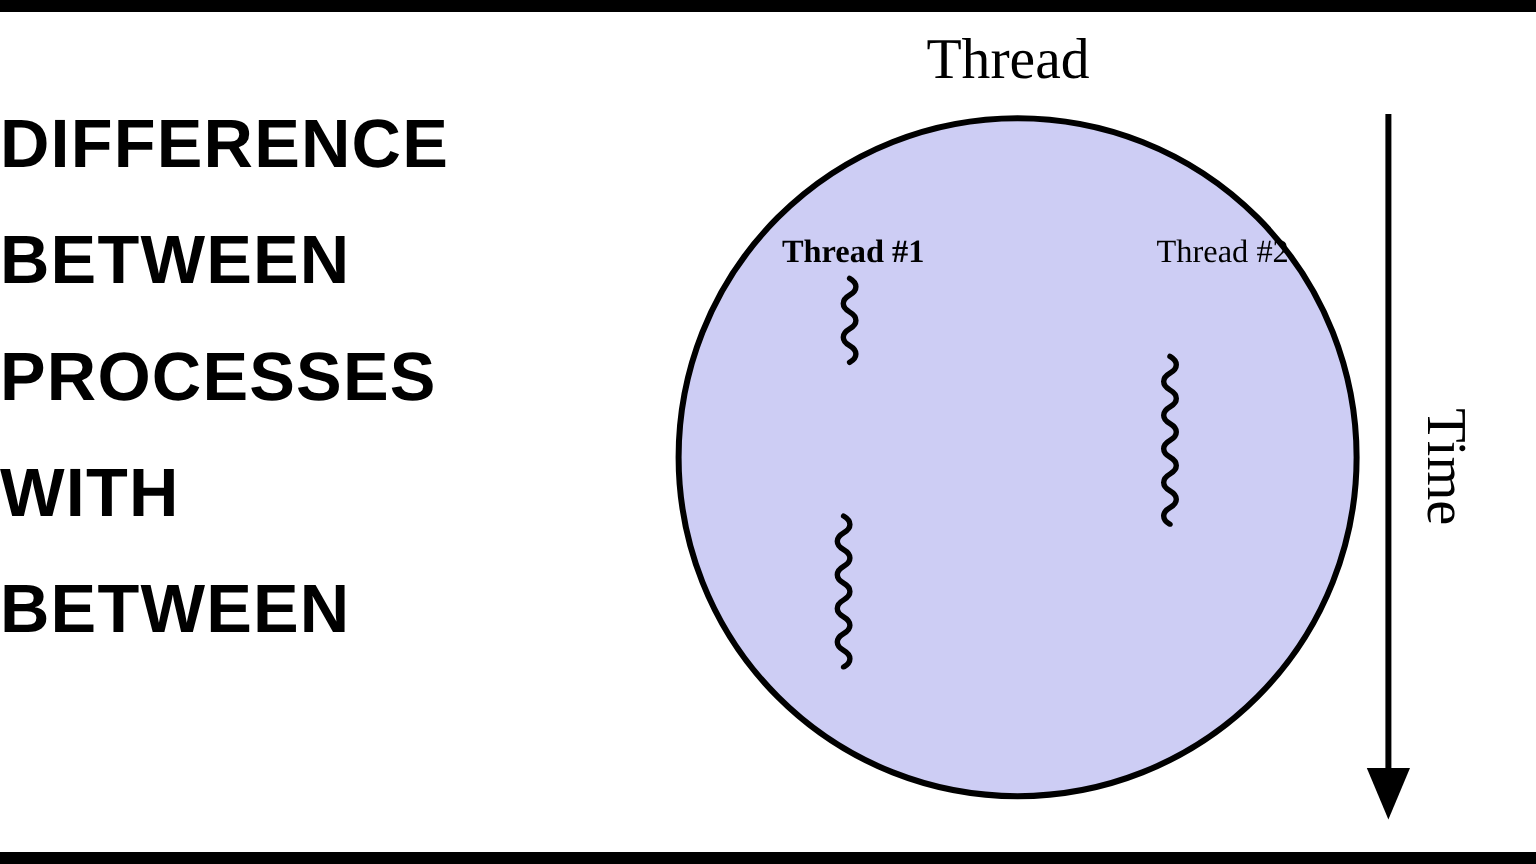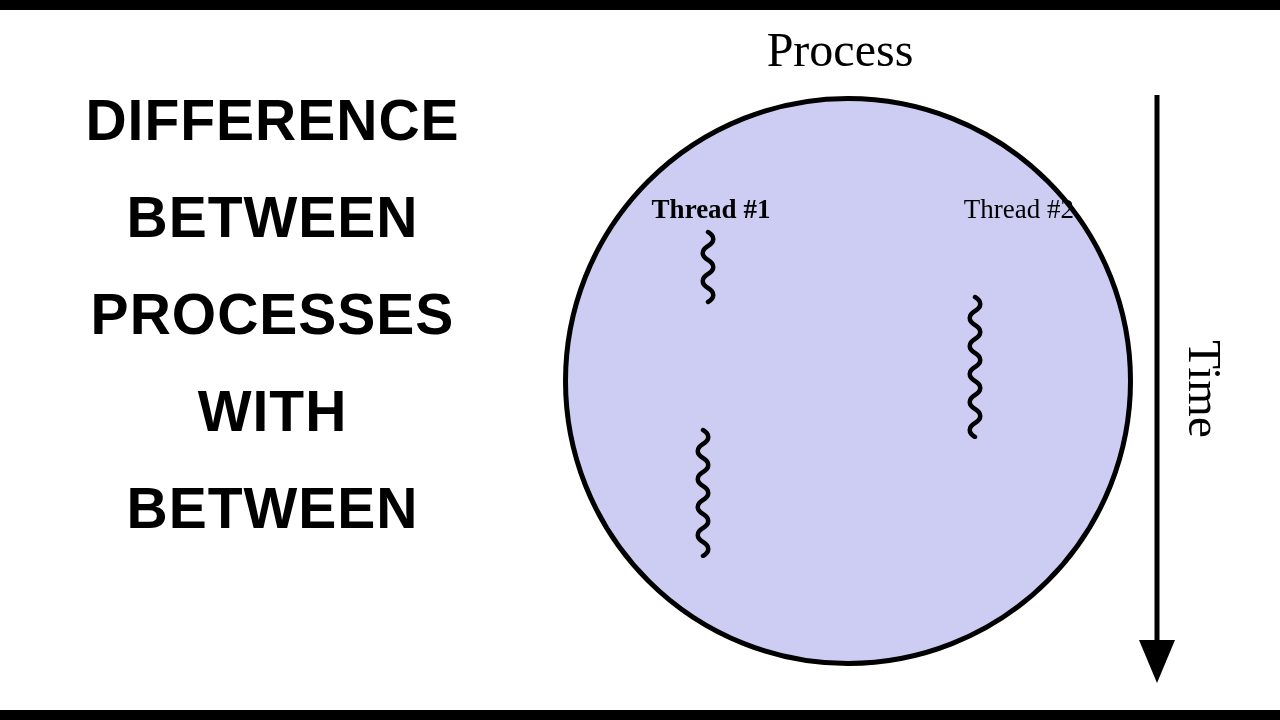--- a/index.html
+++ b/index.html
@@ -24,21 +24,21 @@
   }
   #letterbox-top { top: 0; }
   #letterbox-bottom { bottom: 0; }
 
   
   .headline {
     position: absolute;
     left: 0;
     top: 72px;
     width: 545px;
-    text-align: center;
+    text-align: left;
     color: var(--text, #000000);
     font-family: "Liberation Sans", "DejaVu Sans", sans-serif;
     font-weight: 800;
     font-size: 57px;
     line-height: 97px;
     letter-spacing: 1px;
   }
   .headline .line { white-space: nowrap; }
 
   
@@ -114,21 +114,21 @@
   <div class="headline">
     <div class="line">DIFFERENCE</div>
     <div class="line">BETWEEN</div>
     <div class="line">PROCESSES</div>
     <div class="line">WITH</div>
     <div class="line">BETWEEN</div>
   </div>
 
   <div class="process-circle"></div>
 
-  <div id="process-label" class="serif-label">Process</div>
+  <div id="process-label" class="serif-label">Thread</div>
 
   <div id="thread1-label" class="serif-label">Thread #1</div>
 
   <div id="thread2-label" class="serif-label">Thread #2</div>
 
   <svg id="squiggle-1" class="squiggle" width="24" height="80" viewBox="0 0 24 80">
     <path d="M12 4 c7 4 7 10 0 14 c-7 4 -7 10 0 14 c7 4 7 10 0 14 c-7 4 -7 10 0 14 c7 4 7 10 0 14" fill="none" stroke="#000000" stroke-width="4.5" stroke-linecap="round"></path>
   </svg>
 
   <svg id="squiggle-2" class="squiggle" width="24" height="146" viewBox="0 0 24 146">

